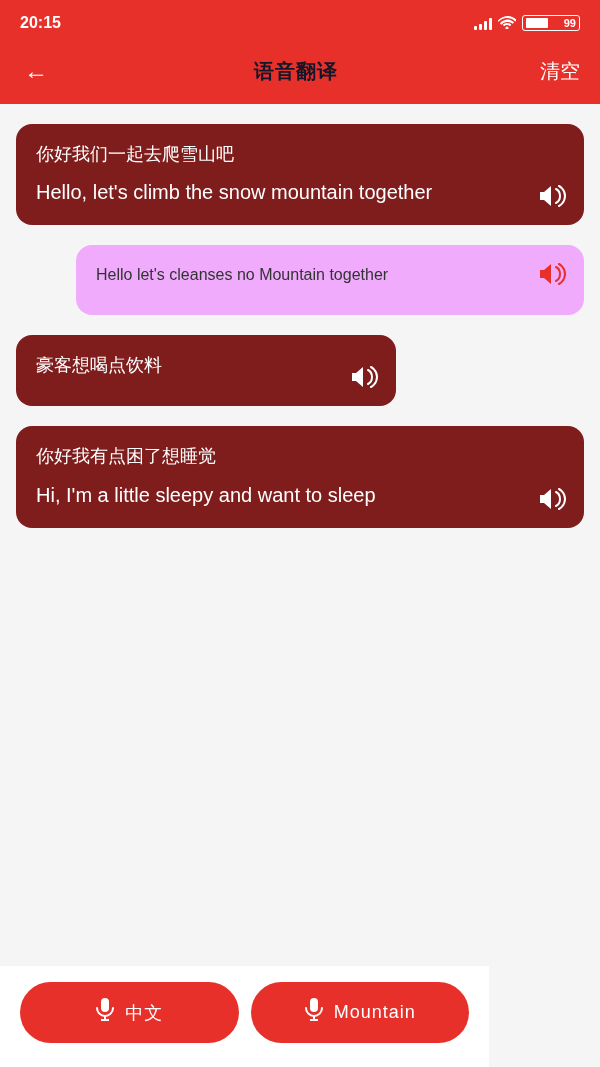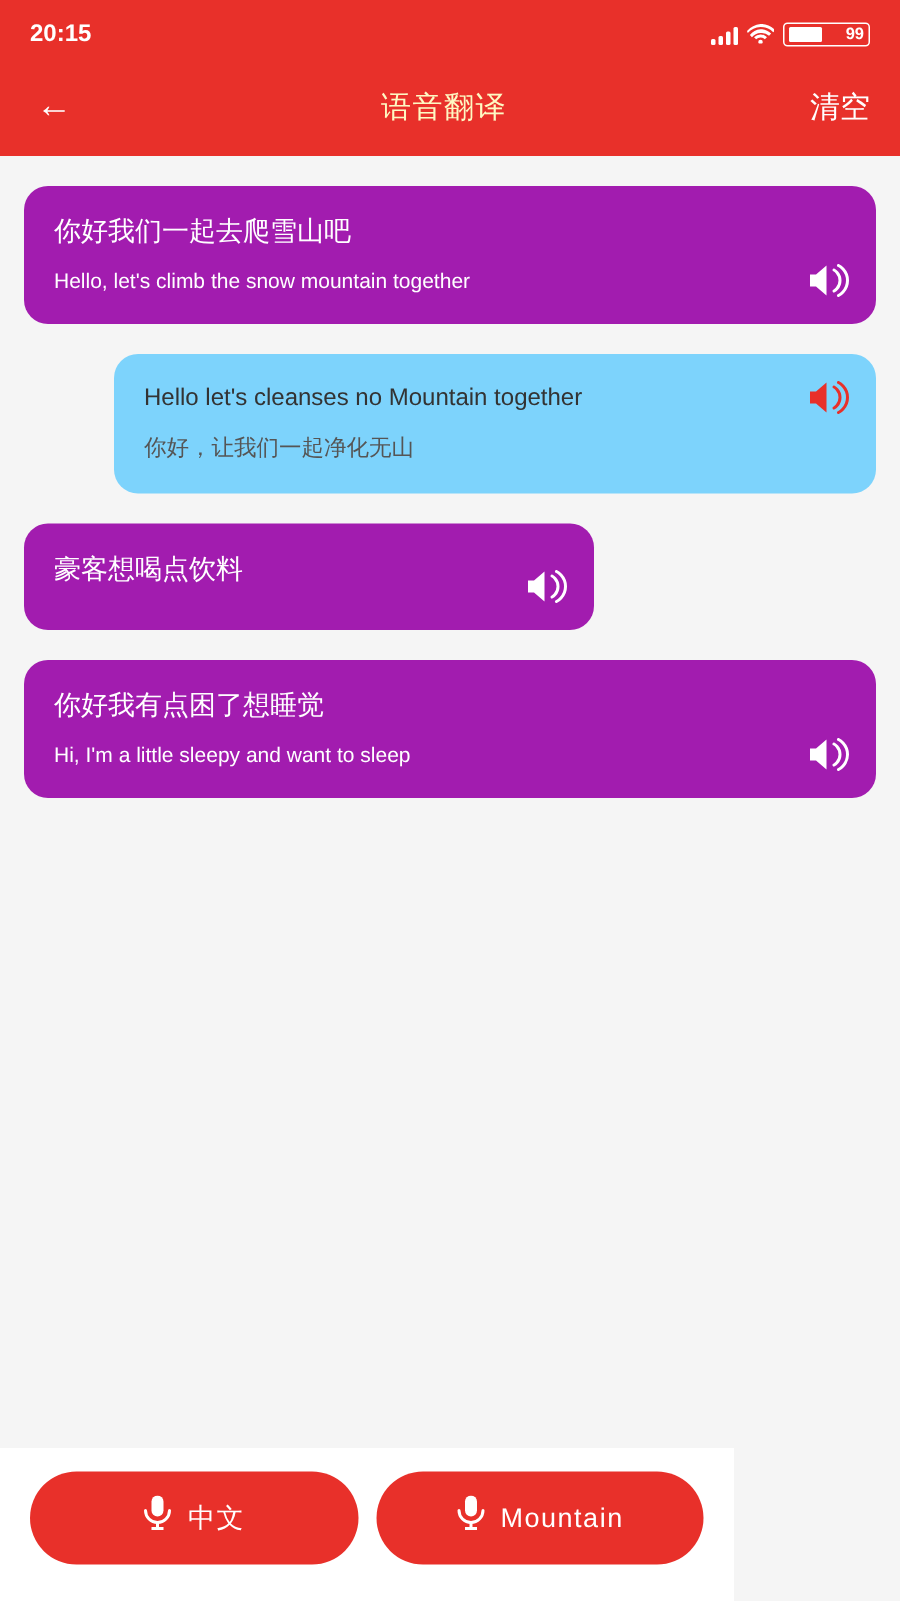--- a/index.html
+++ b/index.html
@@ -74,72 +74,72 @@
       padding: 10px 20px 16px;
       height: 60px;
     }
     .back-btn {
       color: white;
       font-size: 24px;
       cursor: pointer;
       padding: 4px;
     }
     .header-title {
-      color: #fef9c3;
+      color: #0f172a;
       font-size: 20px;
-      font-weight: 400;
+      font-weight: 700;
       letter-spacing: 1px;
     }
     .clear-btn {
       color: white;
       font-size: 20px;
       cursor: pointer;
     }
 
     
     .content {
       padding: 20px 16px;
       display: flex;
       flex-direction: column;
       gap: 20px;
       background: #f5f5f5;
       min-height: 860px;
     }
 
     
     .card-red {
-      background: #a21caf;
+      background: #7f1d1d;
       border-radius: 16px;
       padding: 18px 20px;
       color: white;
       position: relative;
     }
     .card-red .original-text {
       font-size: 18px;
       font-weight: 500;
       margin-bottom: 10px;
       line-height: 1.4;
     }
     .card-red .translated-text {
-      font-size: 14px;
+      font-size: 20px;
       line-height: 1.5;
       padding-right: 40px;
     }
     .card-red .sound-btn {
       position: absolute;
       right: 18px;
       bottom: 18px;
       color: white;
       font-size: 22px;
       cursor: pointer;
     }
 
     
     .card-white {
-      background: #7dd3fc;
+      background: #f0abfc;
       border-radius: 16px;
       padding: 18px 20px;
       color: #333;
       position: relative;
       margin-left: 60px;
     }
     .card-white .original-text {
       font-size: 16px;
       font-weight: 400;
       margin-bottom: 10px;
@@ -238,21 +238,20 @@
       <svg width="26" height="22" viewBox="0 0 26 22" fill="none">
         <path d="M4 7H0v8h4l7 6V1L4 7z" fill="white"></path>
         <path d="M16 4s4 2 4 7-4 7-4 7" stroke="white" stroke-width="2" stroke-linecap="round" fill="none"></path>
         <path d="M19 1s6 3 6 10-6 10-6 10" stroke="white" stroke-width="2" stroke-linecap="round" fill="none"></path>
       </svg>
     </span>
   </div>
 
   <div class="card-white">
     <div class="original-text">Hello let's cleanses no Mountain together</div>
-    <div class="translated-text">你好，让我们一起净化无山</div>
     <span class="sound-btn sound-icon">
       <svg width="26" height="22" viewBox="0 0 26 22" fill="none">
         <path d="M4 7H0v8h4l7 6V1L4 7z" fill="#e8302a"></path>
         <path d="M16 4s4 2 4 7-4 7-4 7" stroke="#e8302a" stroke-width="2" stroke-linecap="round" fill="none"></path>
         <path d="M19 1s6 3 6 10-6 10-6 10" stroke="#e8302a" stroke-width="2" stroke-linecap="round" fill="none"></path>
       </svg>
     </span>
   </div>
 
   <div class="card-red" style="max-width: 380px;">

